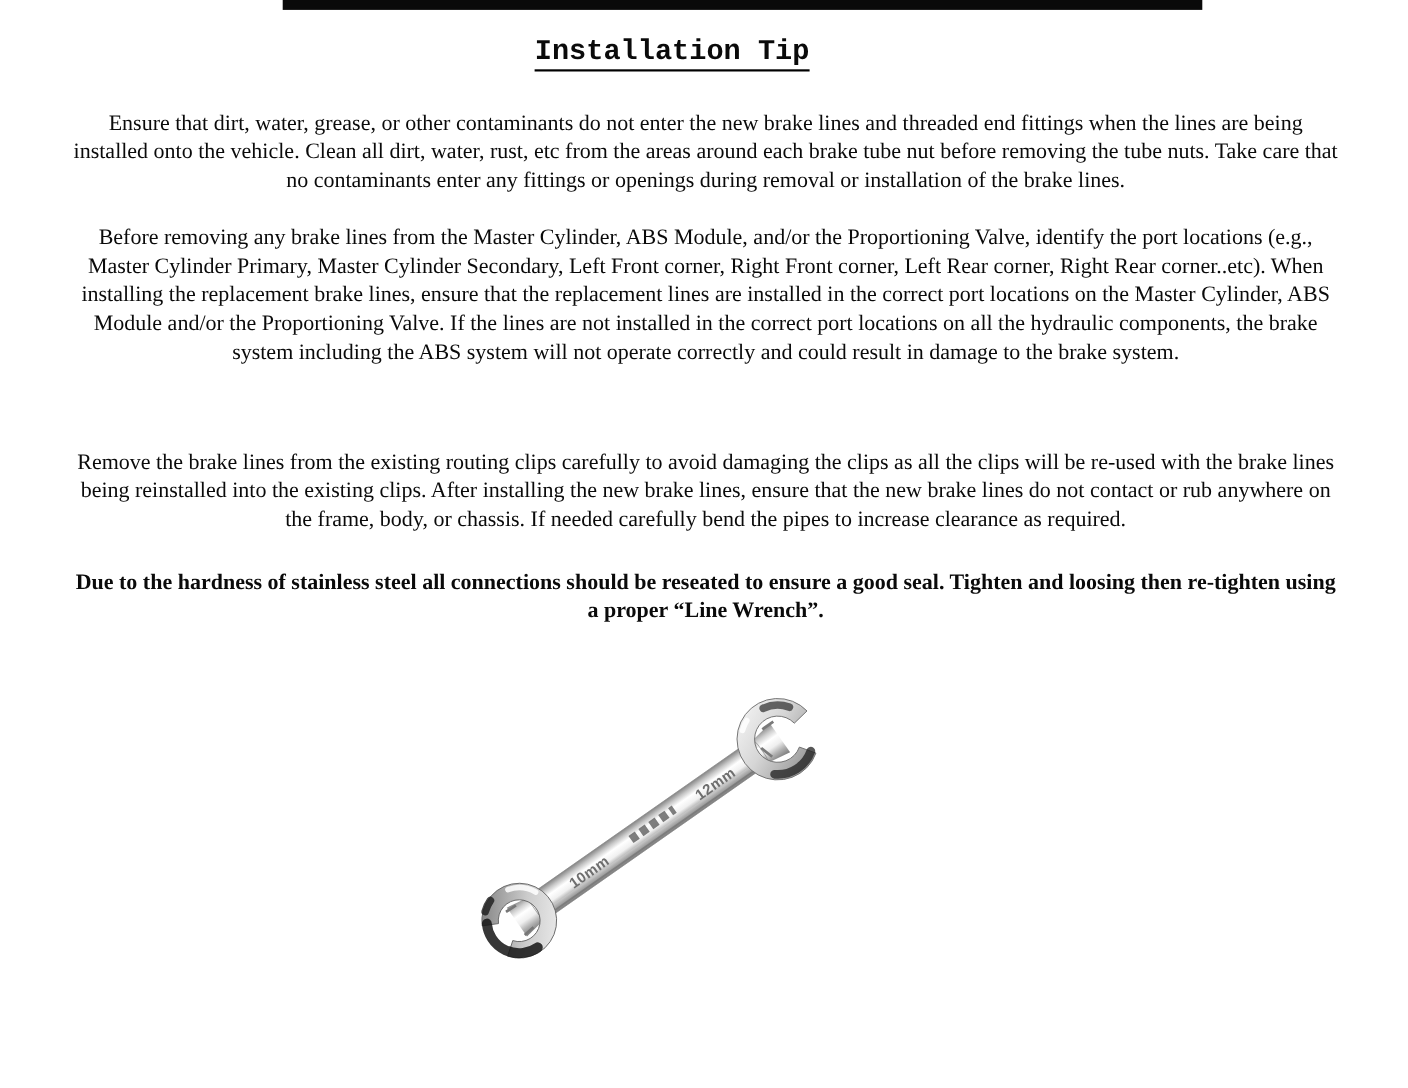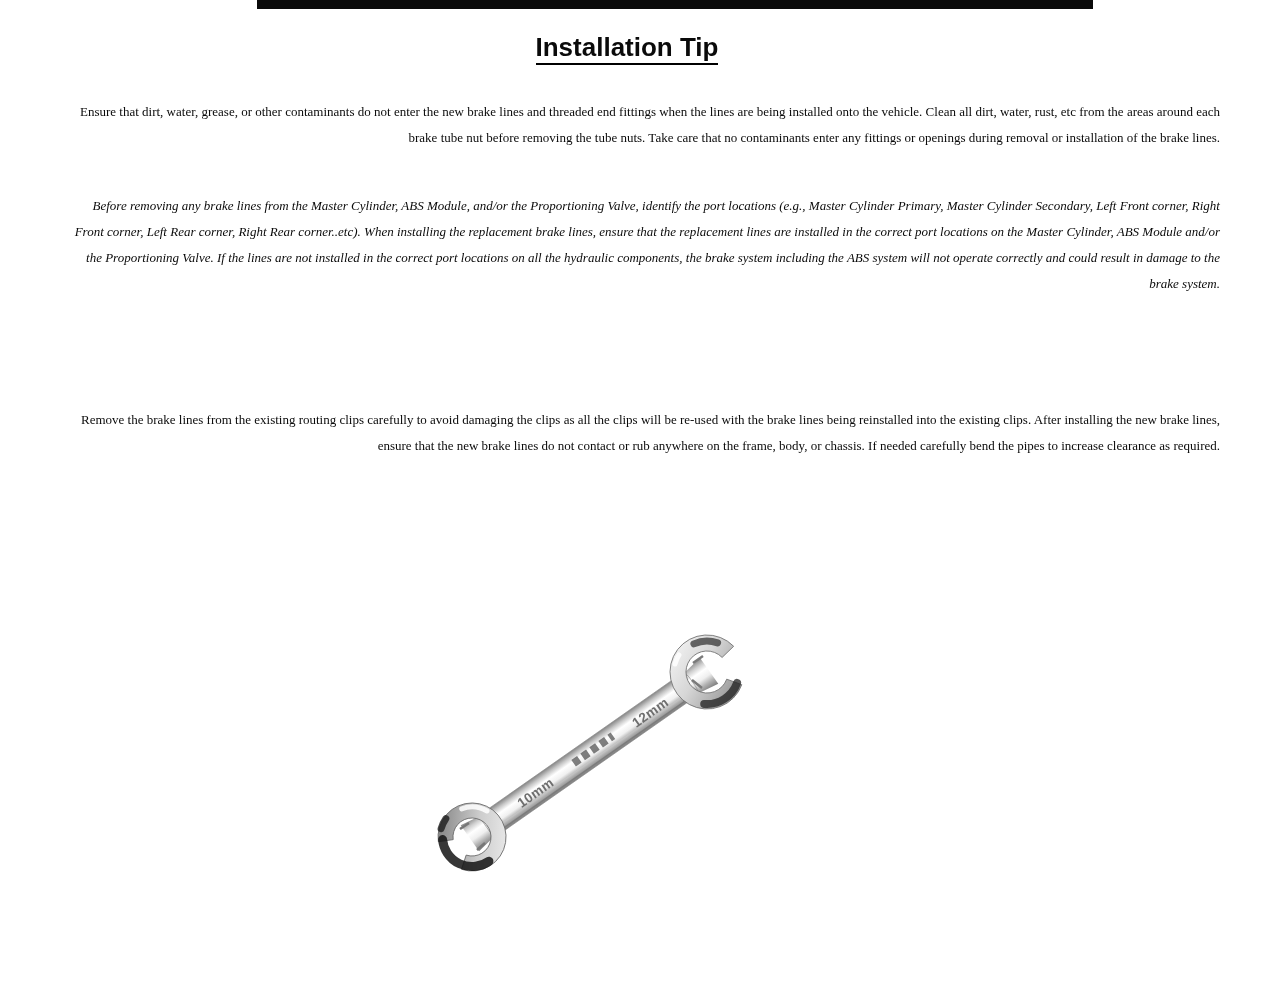--- a/index.html
+++ b/index.html
@@ -19,39 +19,38 @@
     background:#0a0a0a;
   }
   .doc-title{
     position:absolute;
     top:33px; left:0;
     width:1222px;
     text-align:center;
     font-weight:bold;
     font-size:26px;
     line-height:28px;
-    font-family:Liberation Sans, sans-serif;
-    padding-left:16px;
+    font-family:Liberation Mono, monospace;
   }
   .doc-title .underline{
     border-bottom:2px solid #000;
     padding-bottom:1px;
   }
   .para{
     position:absolute;
     left:63px;
     width:1157px;
     margin:0;
-    font-size:13px;
+    font-size:20px;
     line-height:26px;
-    text-align:right;
+    text-align:center;
     font-family:"Liberation Serif", serif;
   }
   .p1{top:99px;}
-  .p2{top:193px;font-style:italic;}
+  .p2{top:203px;}
   .p3{top:407px;}
   .p4{top:516px; font-weight:bold;}
   .figure{
     position:absolute;
     left:420px; top:616px;
     width:352px; height:272px;
   }
   .figure svg{display:block;}
   .stamp-text{
     font-family:"Liberation Sans", sans-serif;
@@ -68,20 +67,21 @@
 
   <div class="top-bar"></div>
 
   <div class="doc-title">
     <span class="underline">Installation Tip</span>
   </div>
 
   <p class="para p1">Ensure that dirt, water, grease, or other contaminants do not enter the new brake lines and threaded end fittings when the lines are being installed onto the vehicle. Clean all dirt, water, rust, etc from the areas around each brake tube nut before removing the tube nuts. Take care that no contaminants enter any fittings or openings during removal or installation of the brake lines.</p>
   <p class="para p2">Before removing any brake lines from the Master Cylinder, ABS Module, and/or the Proportioning Valve, identify the port locations (e.g., Master Cylinder Primary, Master Cylinder Secondary, Left Front corner, Right Front corner, Left Rear corner, Right Rear corner..etc). When installing the replacement brake lines, ensure that the replacement lines are installed in the correct port locations on the Master Cylinder, ABS Module and/or the Proportioning Valve. If the lines are not installed in the correct port locations on all the hydraulic components, the brake system including the ABS system will not operate correctly and could result in damage to the brake system.</p>
   <p class="para p3">Remove the brake lines from the existing routing clips carefully to avoid damaging the clips as all the clips will be re-used with the brake lines being reinstalled into the existing clips. After installing the new brake lines, ensure that the new brake lines do not contact or rub anywhere on the frame, body, or chassis. If needed carefully bend the pipes to increase clearance as required.</p>
+  <p class="para p4">Due to the hardness of stainless steel all connections should be reseated to ensure a good seal. Tighten and loosing then re-tighten using a proper “Line Wrench”.</p>
 
   <div class="figure">
     <svg width="352" height="272" viewBox="0 0 352 272" xmlns="http://www.w3.org/2000/svg">
       <defs>
         <linearGradient id="shaftGrad" x1="0" y1="0" x2="0" y2="1">
           <stop offset="0%" stop-color="#858585"></stop>
           <stop offset="20%" stop-color="#cfcfcf"></stop>
           <stop offset="38%" stop-color="#ffffff"></stop>
           <stop offset="60%" stop-color="#efefef"></stop>
           <stop offset="80%" stop-color="#b0b0b0"></stop>

